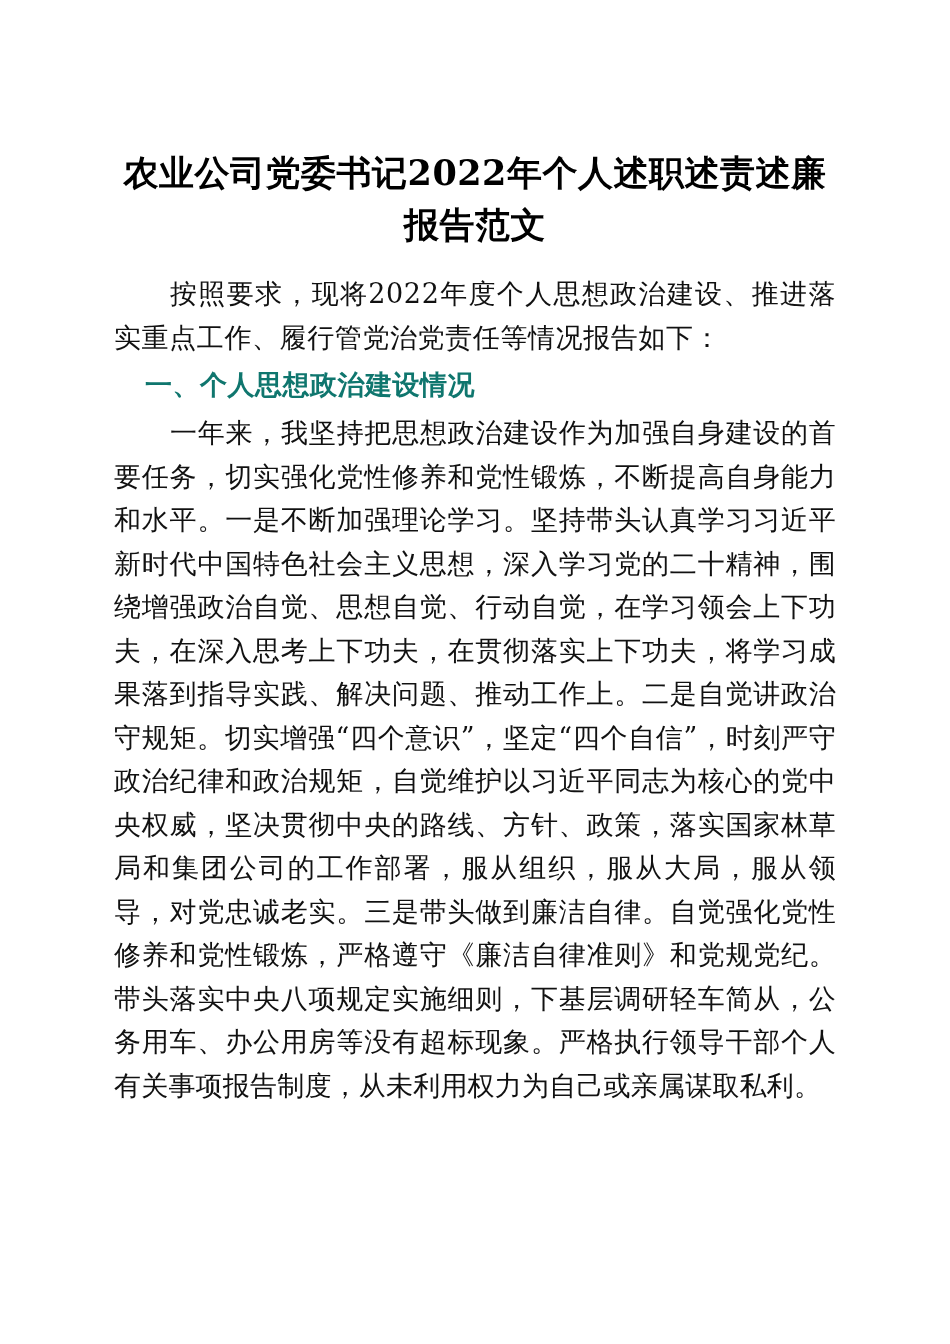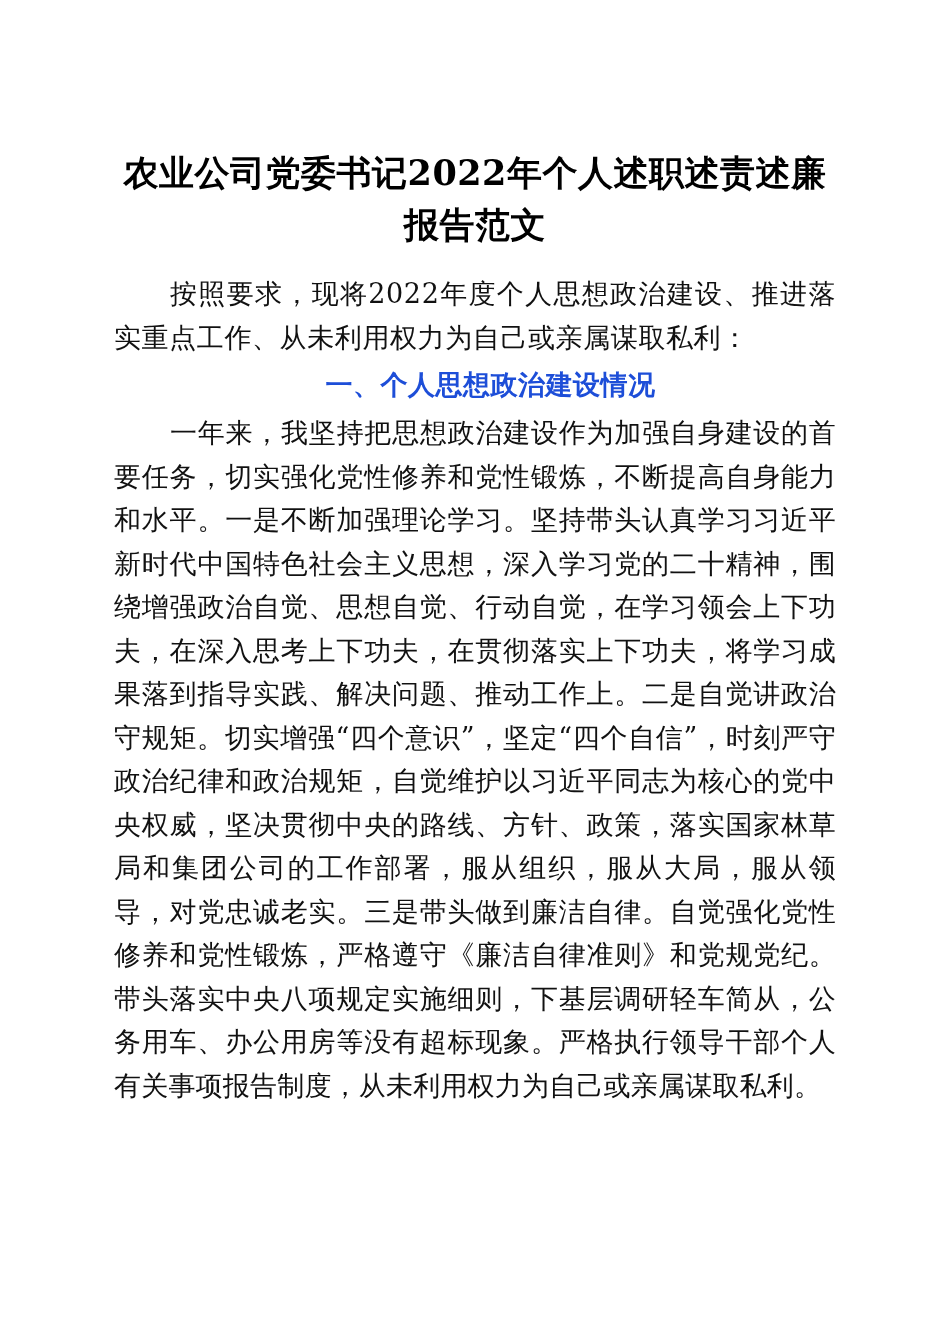--- a/index.html
+++ b/index.html
@@ -68,38 +68,38 @@
   }
 
   h2.section-heading {
     margin: 0;
     font-family: "Liberation Sans", "DejaVu Sans", sans-serif;
     font-weight: 700;
     font-size: 27px;
     line-height: 48px;
     text-indent: 31px;
     letter-spacing: 0.5px;
-    text-align: center;
-    color: #1d4ed8;
+    text-align: left;
+    color: #0f766e;
   }
 
   
   .gap-sm { height: 2px; }
   .gap-md { height: 4px; }
 </style>
 </head>
 <body>
 
 <div class="page">
 
   <h1 class="doc-title">农业公司党委书记2022年个人述职述责述廉报告范文</h1>
 
   <div class="body-block">
 
-    <p class="para">按照要求，现将2022年度个人思想政治建设、推进落实重点工作、从未利用权力为自己或亲属谋取私利：</p>
+    <p class="para">按照要求，现将2022年度个人思想政治建设、推进落实重点工作、履行管党治党责任等情况报告如下：</p>
 
     <div class="gap-sm"></div>
 
     <h2 class="section-heading">一、个人思想政治建设情况</h2>
 
     <div class="gap-sm"></div>
 
     <p class="para tight">一年来，我坚持把思想政治建设作为加强自身建设的首要任务，切实强化党性修养和党性锻炼，不断提高自身能力和水平。一是不断加强理论学习。坚持带头认真学习习近平新时代中国特色社会主义思想，深入学习党的二十精神，围绕增强政治自觉、思想自觉、行动自觉，在学习领会上下功夫，在深入思考上下功夫，在贯彻落实上下功夫，将学习成果落到指导实践、解决问题、推动工作上。二是自觉讲政治守规矩。切实增强“四个意识”，坚定“四个自信”，时刻严守政治纪律和政治规矩，自觉维护以习近平同志为核心的党中央权威，坚决贯彻中央的路线、方针、政策，落实国家林草局和集团公司的工作部署，服从组织，服从大局，服从领导，对党忠诚老实。三是带头做到廉洁自律。自觉强化党性修养和党性锻炼，严格遵守《廉洁自律准则》和党规党纪。带头落实中央八项规定实施细则，下基层调研轻车简从，公务用车、办公用房等没有超标现象。严格执行领导干部个人有关事项报告制度，从未利用权力为自己或亲属谋取私利。</p>
 
     <div class="gap-md"></div>

